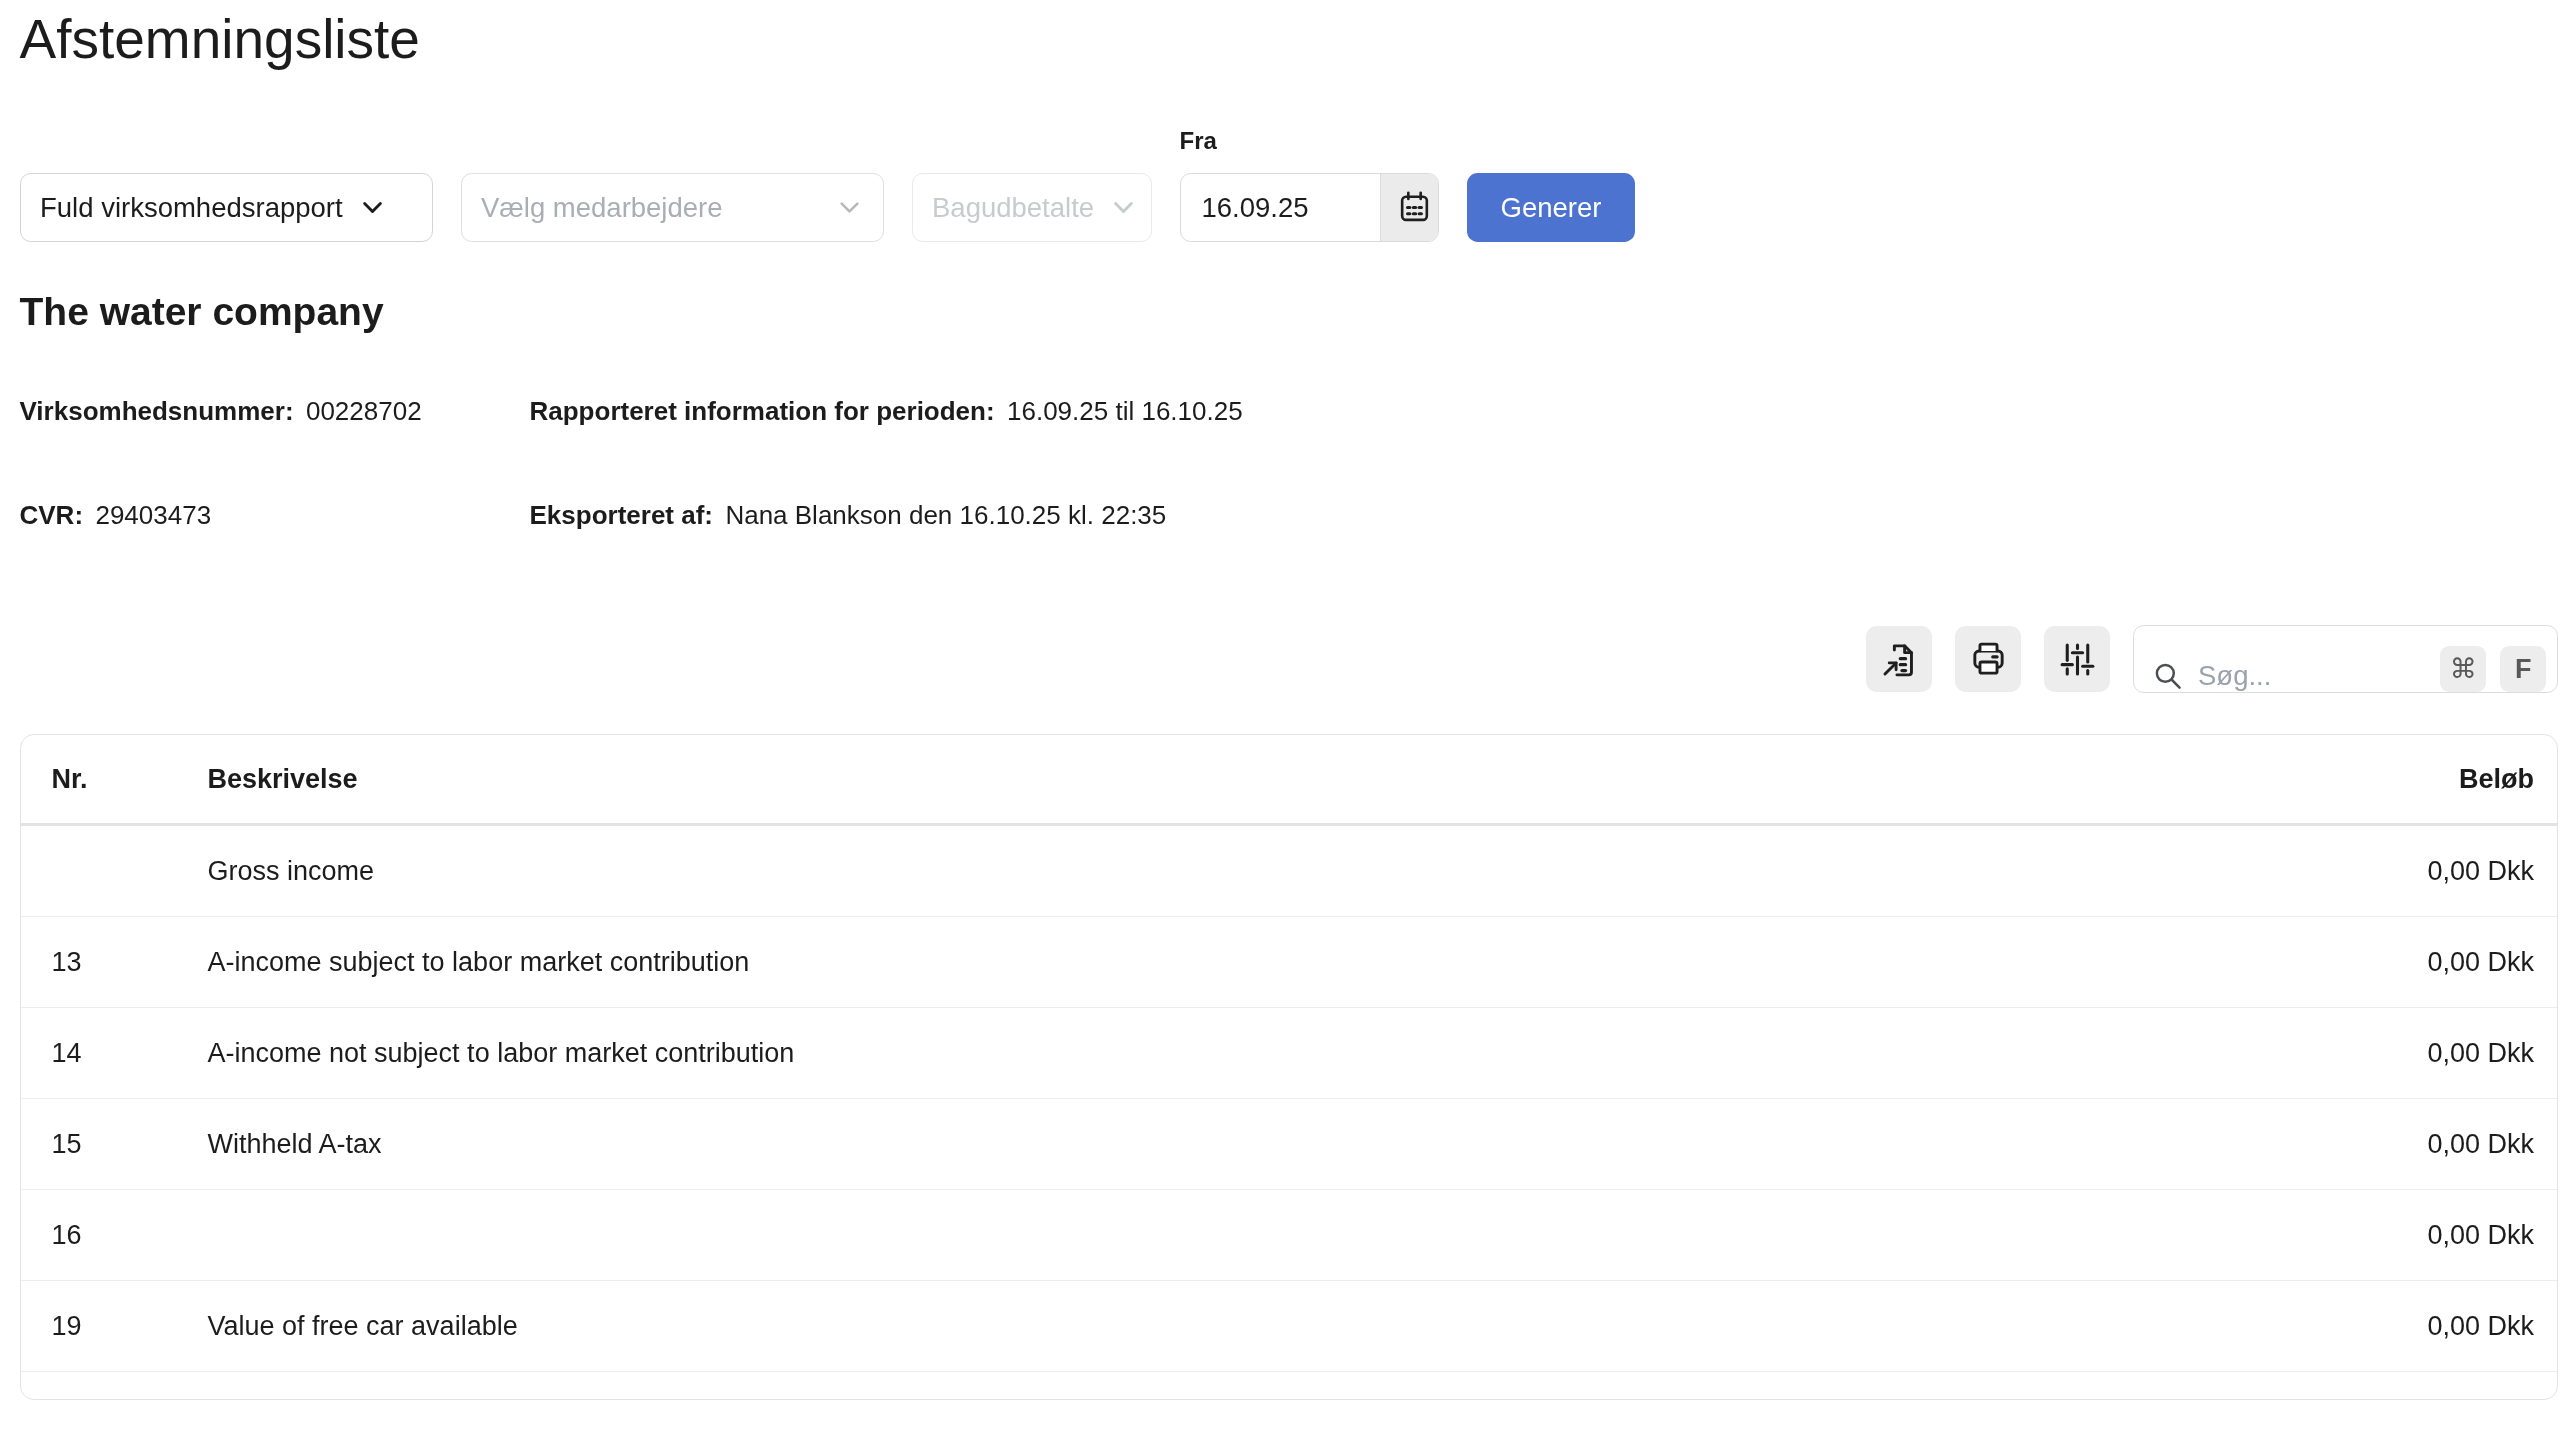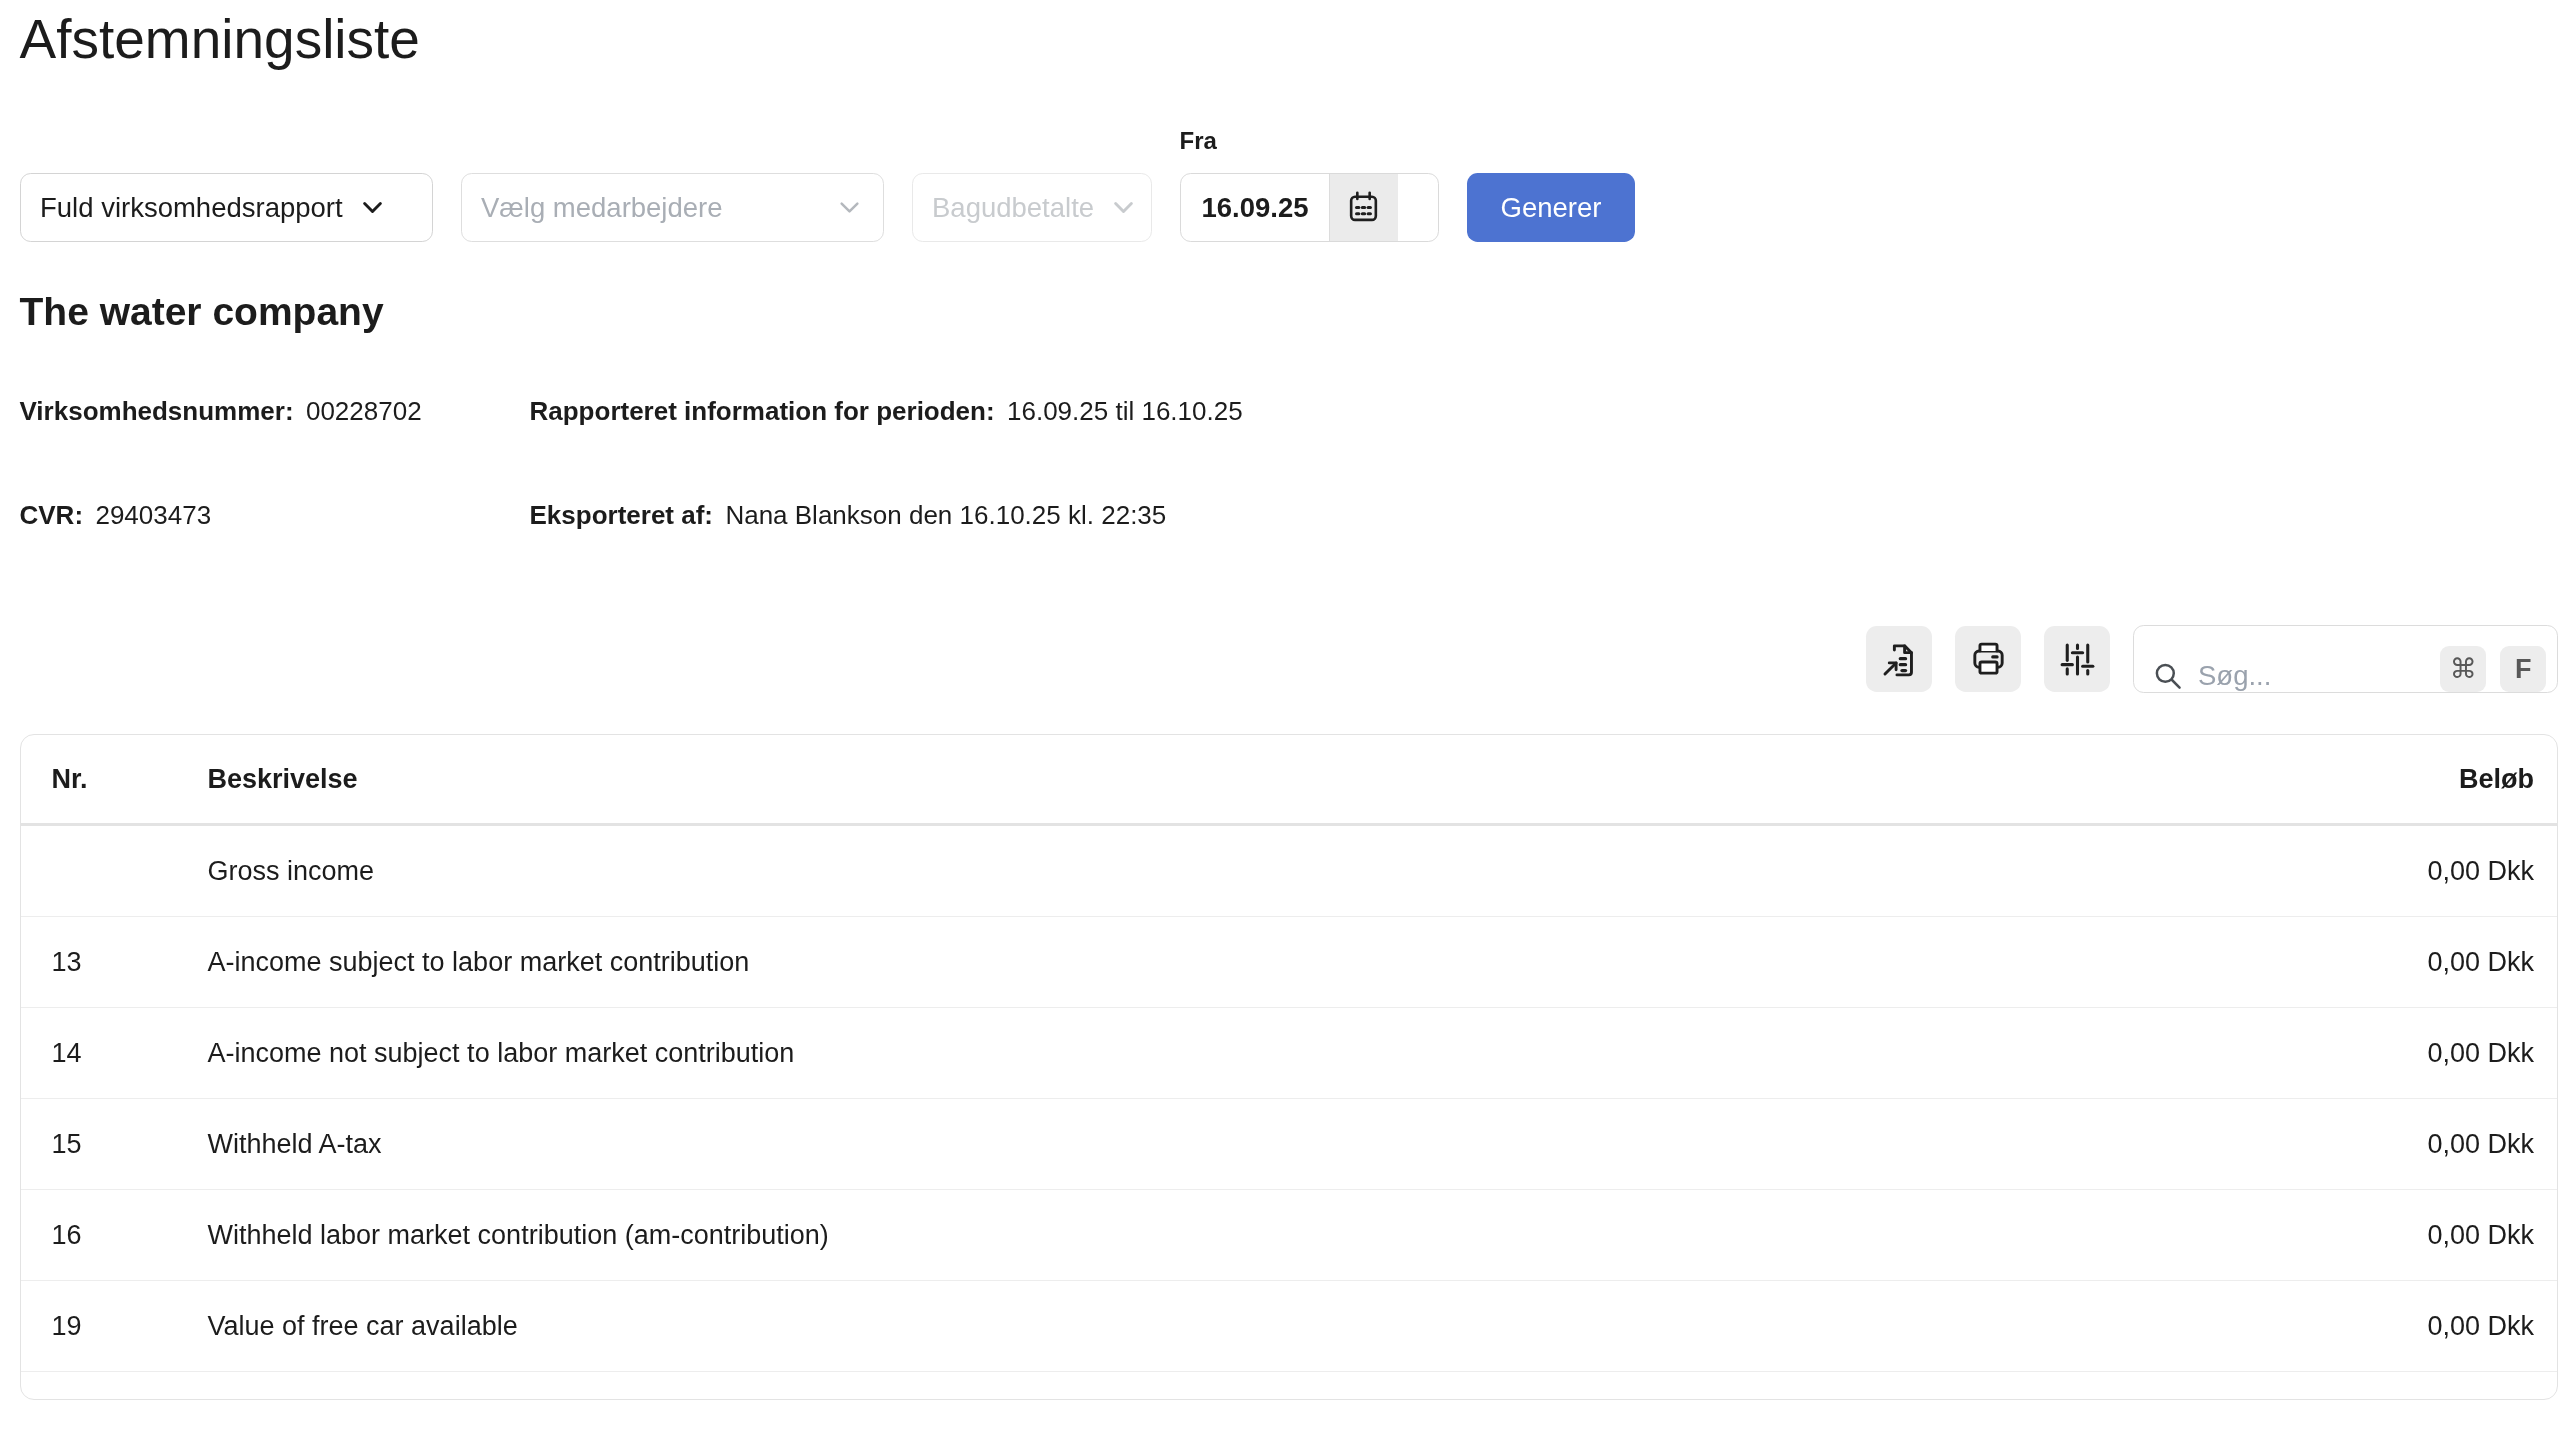--- a/index.html
+++ b/index.html
@@ -28,22 +28,22 @@
   .select.disabled { border-color: #e9e9e9; color: #c8cbce; cursor: default; }
   .select.placeholder { border-color: #dedede; color: #a9aeb5; }
 
   .date-group { display: flex; flex-direction: column; }
   .date-label { font-size: 24px; font-weight: 700; margin-bottom: 18px; }
   .date-input-wrap {
     width: 259px; height: 69px; border: 1.8px solid #dadada; border-radius: 10.7px;
     display: flex; overflow: hidden; background: #fff;
   }
   .date-input {
-    border: none; outline: none; width: 148px; font-size: 27.5px; color: #1c1c1c;
-    padding: 0 0 0 21px; font-family: inherit; background: transparent; font-weight: bold;
+    border: none; outline: none; width: 199px; font-size: 27.5px; color: #1c1c1c;
+    padding: 0 0 0 21px; font-family: inherit; background: transparent;
   }
   .cal-btn {
     width: 69px; flex: 0 0 auto; background: #ebebeb; border: none; border-left: 1.8px solid #dcdcdc;
     display: flex; align-items: center; justify-content: center; cursor: pointer;
   }
   .cal-btn svg { width: 37px; height: 37px; }
 
   .btn-primary {
     height: 69px; padding: 0 34px; border: none; border-radius: 10.7px;
     background: #4d73d1; color: #ffffff; font-size: 27.5px; font-weight: 500;
@@ -241,21 +241,20 @@
     <span class="cell-description">A-income not subject to labor market contribution</span>
     <span class="cell-amount">0,00 Dkk</span>
   </div>
         <div class="t-row">
     <span class="cell-nr">15</span>
     <span class="cell-description">Withheld A-tax</span>
     <span class="cell-amount">0,00 Dkk</span>
   </div>
         <div class="t-row">
     <span class="cell-nr">16</span>
-    <span class="cell-description">Withheld labor market contribution (am-contribution)</span>
     <span class="cell-amount">0,00 Dkk</span>
   </div>
         <div class="t-row">
     <span class="cell-nr">19</span>
     <span class="cell-description">Value of free car available</span>
     <span class="cell-amount">0,00 Dkk</span>
   </div>
       </div>
     <div class="t-footer"></div>
   </div>

